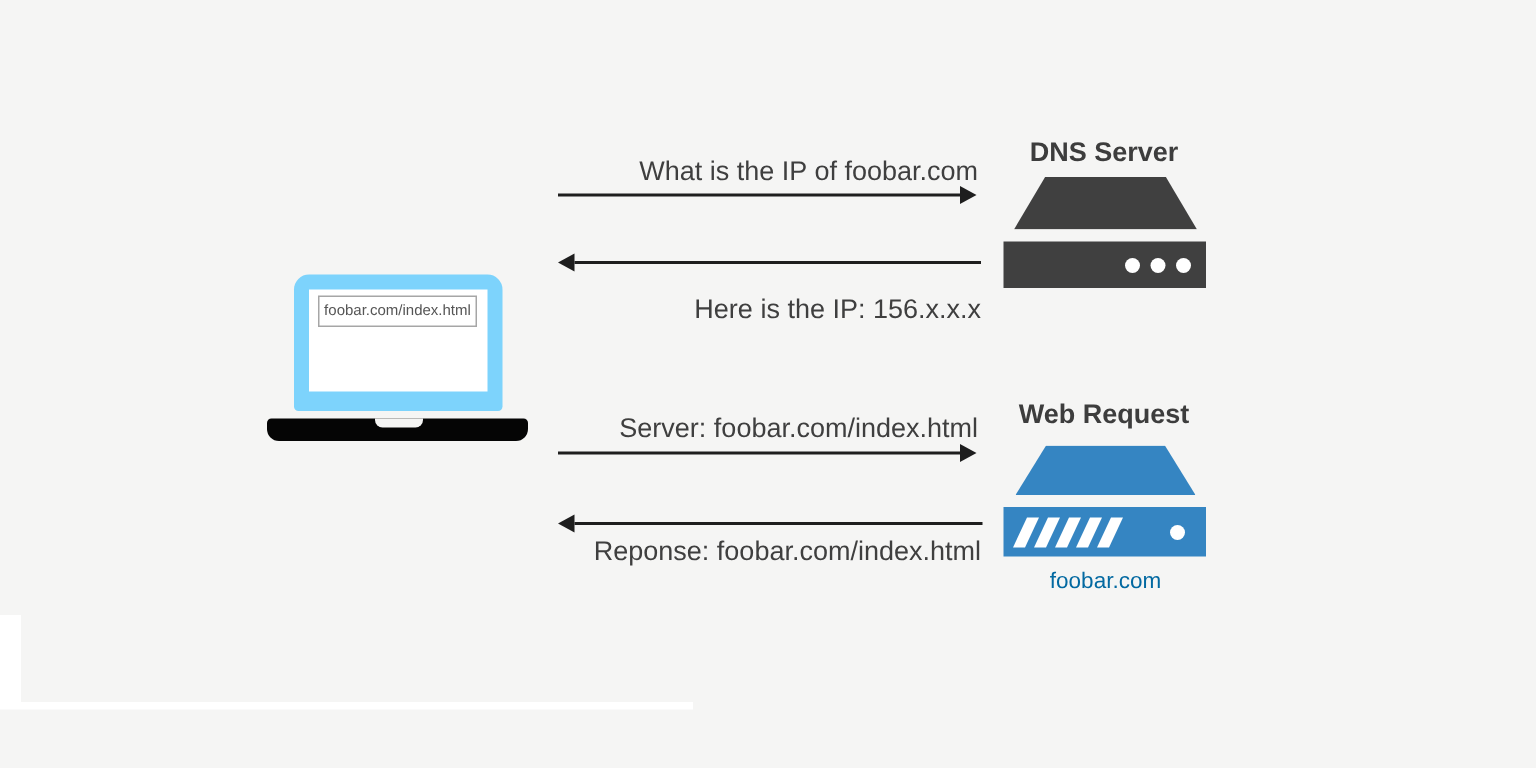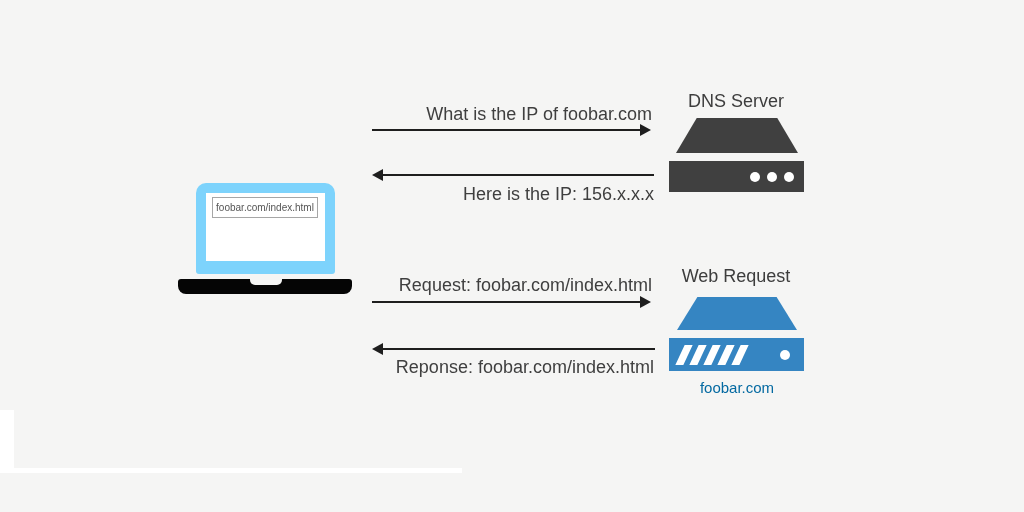--- a/index.html
+++ b/index.html
@@ -32,21 +32,21 @@
     position:absolute;left:178px;top:279px;width:174px;height:15px;
     background:#050505;border-radius:3px 3px 8px 8px;
   }
   .laptop-notch{
     position:absolute;left:72px;top:0;width:32px;height:6px;
     background:#f5f5f4;border-radius:0 0 5px 5px;
   }
   
   .server-title{
     position:absolute;width:172px;text-align:center;
-    font-size:18px;font-weight:normal;color:#3d3d3d;
+    font-size:18px;font-weight:bold;color:#3d3d3d;
   }
   .trapezoid{
     position:absolute;
     clip-path:polygon(17% 0,83% 0,100% 100%,0 100%);
   }
   .server-body{
     position:absolute;width:135px;
   }
   .dark{background:#404040;}
   .blue{background:#3585c2;}
@@ -107,25 +107,25 @@
 
   <div>
     <div class="msg-label" style="left:370px;top:104px;">What is the IP of foobar.com</div>
     <div class="arrow-line" style="left:372px;top:129px;width:268px;"></div>
     <div class="head-right" style="left:640px;top:124px;"></div>
   </div>
 
   <div>
     <div class="head-left" style="left:372px;top:169px;"></div>
     <div class="arrow-line" style="left:383px;top:174px;width:271px;"></div>
-    <div class="msg-label" style="left:372px;top:184px;">Here is the IP: 156.x.x.x</div>
+    <div class="msg-label" style="left:372px;top:196px;">Here is the IP: 156.x.x.x</div>
   </div>
 
   <div>
-    <div class="msg-label" style="left:370px;top:275px;">Request: foobar.com/index.html</div>
+    <div class="msg-label" style="left:370px;top:275px;">Server: foobar.com/index.html</div>
     <div class="arrow-line" style="left:372px;top:301px;width:268px;"></div>
     <div class="head-right" style="left:640px;top:296px;"></div>
   </div>
 
   <div>
     <div class="head-left" style="left:372px;top:343px;"></div>
     <div class="arrow-line" style="left:383px;top:348px;width:272px;"></div>
     <div class="msg-label" style="left:372px;top:357px;">Reponse: foobar.com/index.html</div>
   </div>
 

